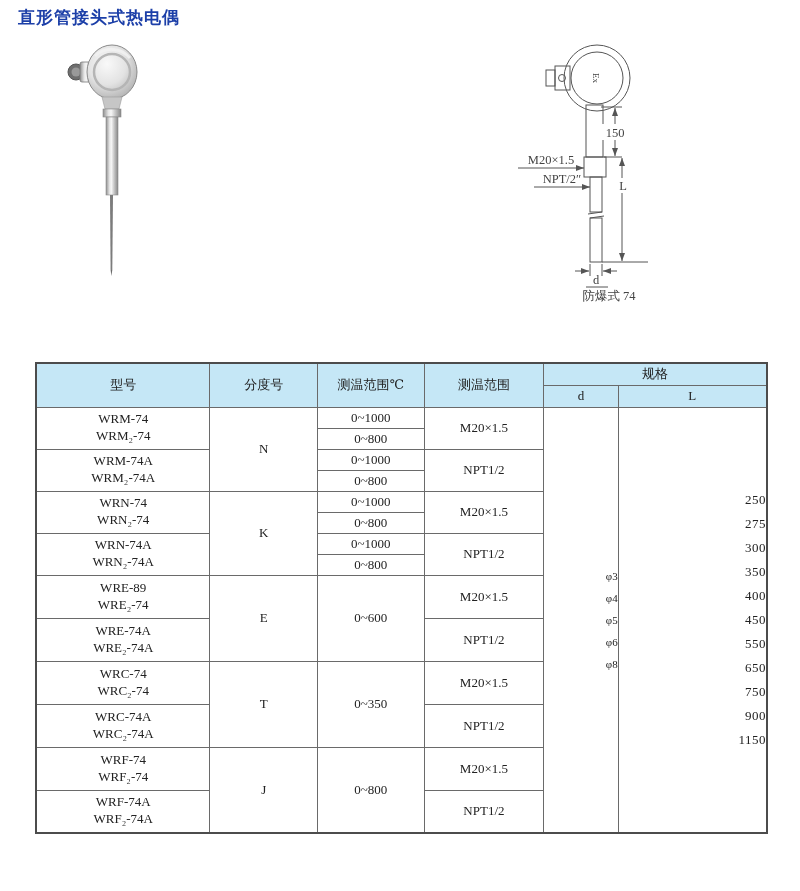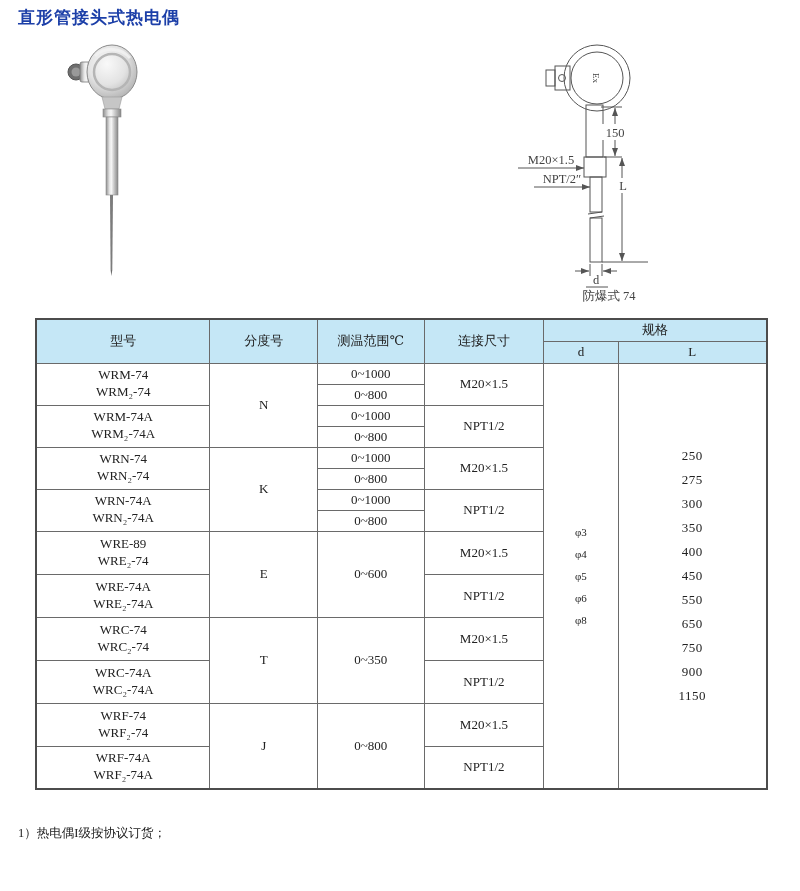--- a/index.html
+++ b/index.html
@@ -30,30 +30,30 @@
     position:absolute;left:35px;top:318px;
     width:733px;border-collapse:collapse;
     font-size:13px;color:#222;
     table-layout:fixed;
   }
   .spec-table th,.spec-table td{
     border:1px solid #6a6a6a;
     text-align:center;vertical-align:middle;
     padding:0;font-weight:normal;
   }
-  .spec-table{border:2px solid #4c4c4c;}
+  .spec-table{border:2px solid #4c4c4c;margin-top:44px;}
   .spec-table thead th{
     background:#c5e7f6;
     font-size:13px;
   }
   tr.hdr{height:22px;}
   tr.r-sub{height:21px;}
   tr.r-full{height:43px;}
   td.model-cell{white-space:pre-line;line-height:1.3;}
-  td.dcol,td.lcol{white-space:pre-line;vertical-align:middle;}
+  td.dcol,td.lcol{white-space:pre-line;vertical-align:middle;text-align:right;}
   td.dcol{line-height:22px;font-size:11px;}
   td.lcol{line-height:24px;font-size:13px;letter-spacing:0.5px;}
 
   
   .notes{
     position:absolute;left:18px;top:824px;
     font-size:12.5px;line-height:18px;color:#222;
   }
   .notes div{white-space:pre;}
 </style>
@@ -152,21 +152,21 @@
         <col style="width:106px">
       <col style="width:119px">
         <col style="width:74px">
         <col style="width:148px">
     </colgroup>
     <thead>
       <tr class="hdr">
         <th rowspan="2">型号</th>
         <th rowspan="2">分度号</th>
         <th rowspan="2">测温范围℃</th>
-        <th rowspan="2">连接尺寸</th>
+        <th rowspan="2">测温范围</th>
         <th colspan="2">规格</th>
       </tr>
       <tr class="hdr">
         <th>d</th>
         <th>L</th>
       </tr>
     </thead>
     <tbody>
 
       <tr class="r-sub">
@@ -260,16 +260,15 @@
       </tr>
       <tr class="r-full">
         <td class="model-cell">WRF-74A
 WRF₂-74A</td>
         <td>NPT1/2</td>
       </tr>
     </tbody>
   </table>
 
   <div class="notes">
-    <div>1）热电偶I级按协议订货；</div>
   </div>
 
 </div>
 
 </body></html>

